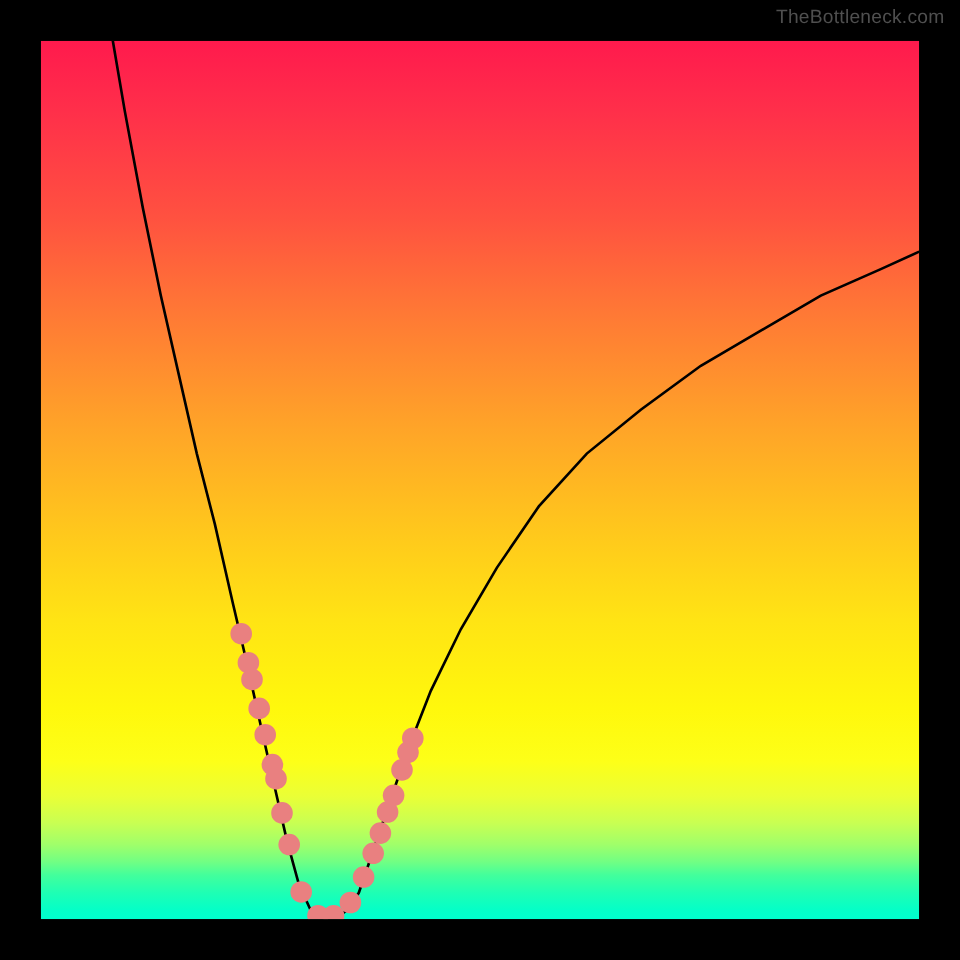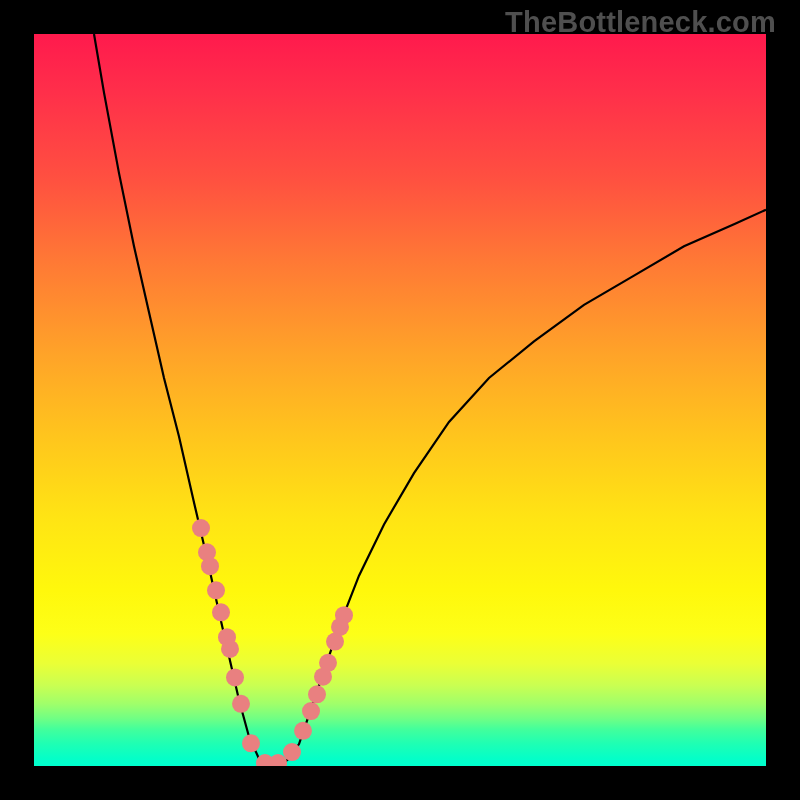--- a/index.html
+++ b/index.html
@@ -49,24 +49,24 @@
       #70ff84 93.5%,
       #42ff9c 95%,
       #1effb4 97%,
       #04ffc8 99%,
       #00ffce 100%
     );
   }
   .watermark {
     position: absolute;
     top: 6px;
-    right: 24px;
+    right: 13px;
     color: #4f4f4f;
-    font-size: 29px;
-    font-weight: 700;
+    font-size: 16px;
+    font-weight: 400;
     letter-spacing: 0.2px;
     z-index: 10;
   }
   svg.curve {
     position: absolute;
     top: 0;
     left: 0;
     width: 100%;
     height: 100%;
   }

